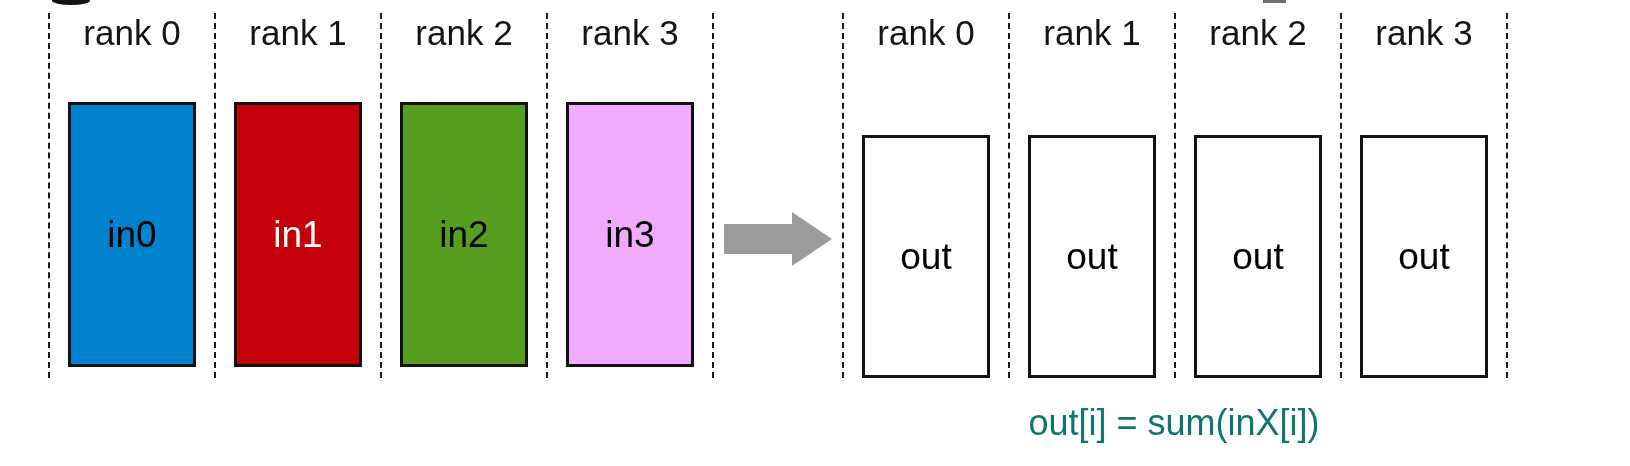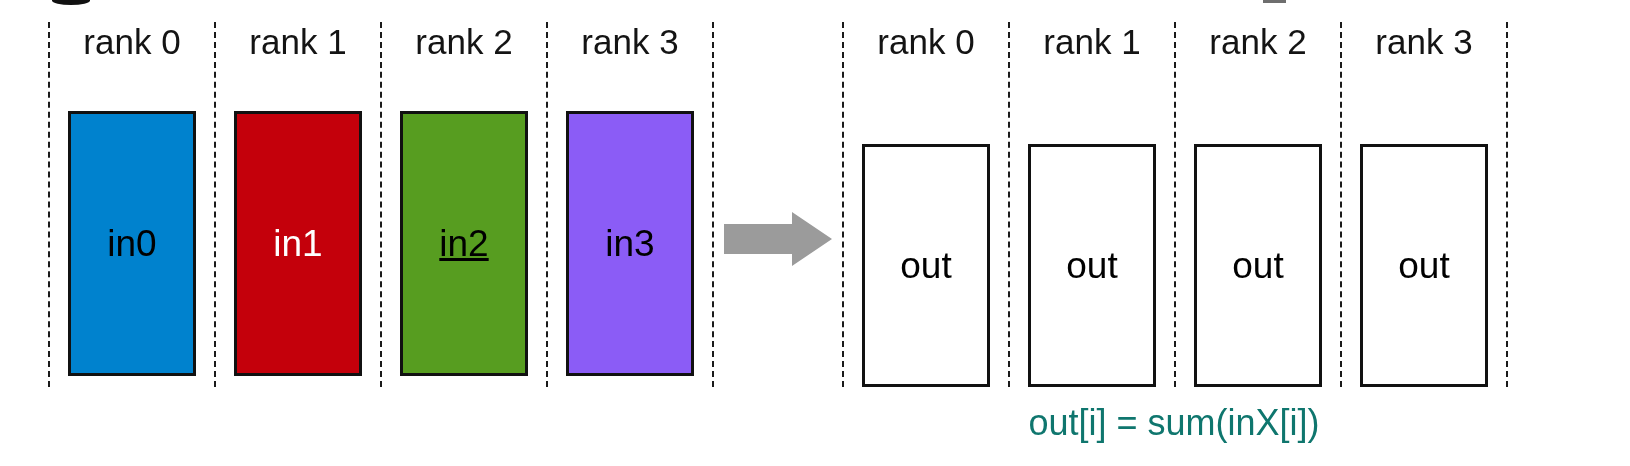--- a/index.html
+++ b/index.html
@@ -24,21 +24,21 @@
     border-radius: 50%;
   }
   .artifact-dash {
     position: absolute;
     left: 1263px; top: 0px;
     width: 23px; height: 3px;
     background: #6e6e6e;
   }
   .group {
     position: absolute;
-    top: 22px;
+    top: 13px;
     height: 365px;
     display: flex;
     border-right: 2px dashed #1a1a1a;
   }
   .group-in  { left: 48px;  width: 664px; }
   .group-out { left: 842px; width: 664px; }
   .col {
     width: 166px;
     box-sizing: border-box;
     border-left: 2px dashed #1a1a1a;
@@ -110,26 +110,26 @@
     </div>
     <div class="col">
       <div class="rank-label">rank 1</div>
       <div class="box" style="background-color: rgb(196, 0, 11);">
         <span class="box-label" style="color: #ffffff;">in1</span>
       </div>
     </div>
     <div class="col">
       <div class="rank-label">rank 2</div>
       <div class="box" style="background-color: rgb(87, 157, 32);">
-        <span class="box-label" style="color: rgb(0, 0, 0); text-decoration: underline;">in2</span>
+        <span class="box-label" style="color: rgb(0, 0, 0);">in2</span>
       </div>
     </div>
     <div class="col">
       <div class="rank-label">rank 3</div>
-      <div class="box" style="background-color: #8b5cf6;">
+      <div class="box" style="background-color: #f0abfc;">
         <span class="box-label" style="color: rgb(0, 0, 0);">in3</span>
       </div>
     </div>
   </div>
 
   <div class="arrow-wrap">
     <svg width="108" height="54" viewBox="0 0 108 54">
       <polygon points="0,12 68,12 68,0 108,27 68,54 68,42 0,42" fill="#9B9B9B"></polygon>
     </svg>
   </div>

